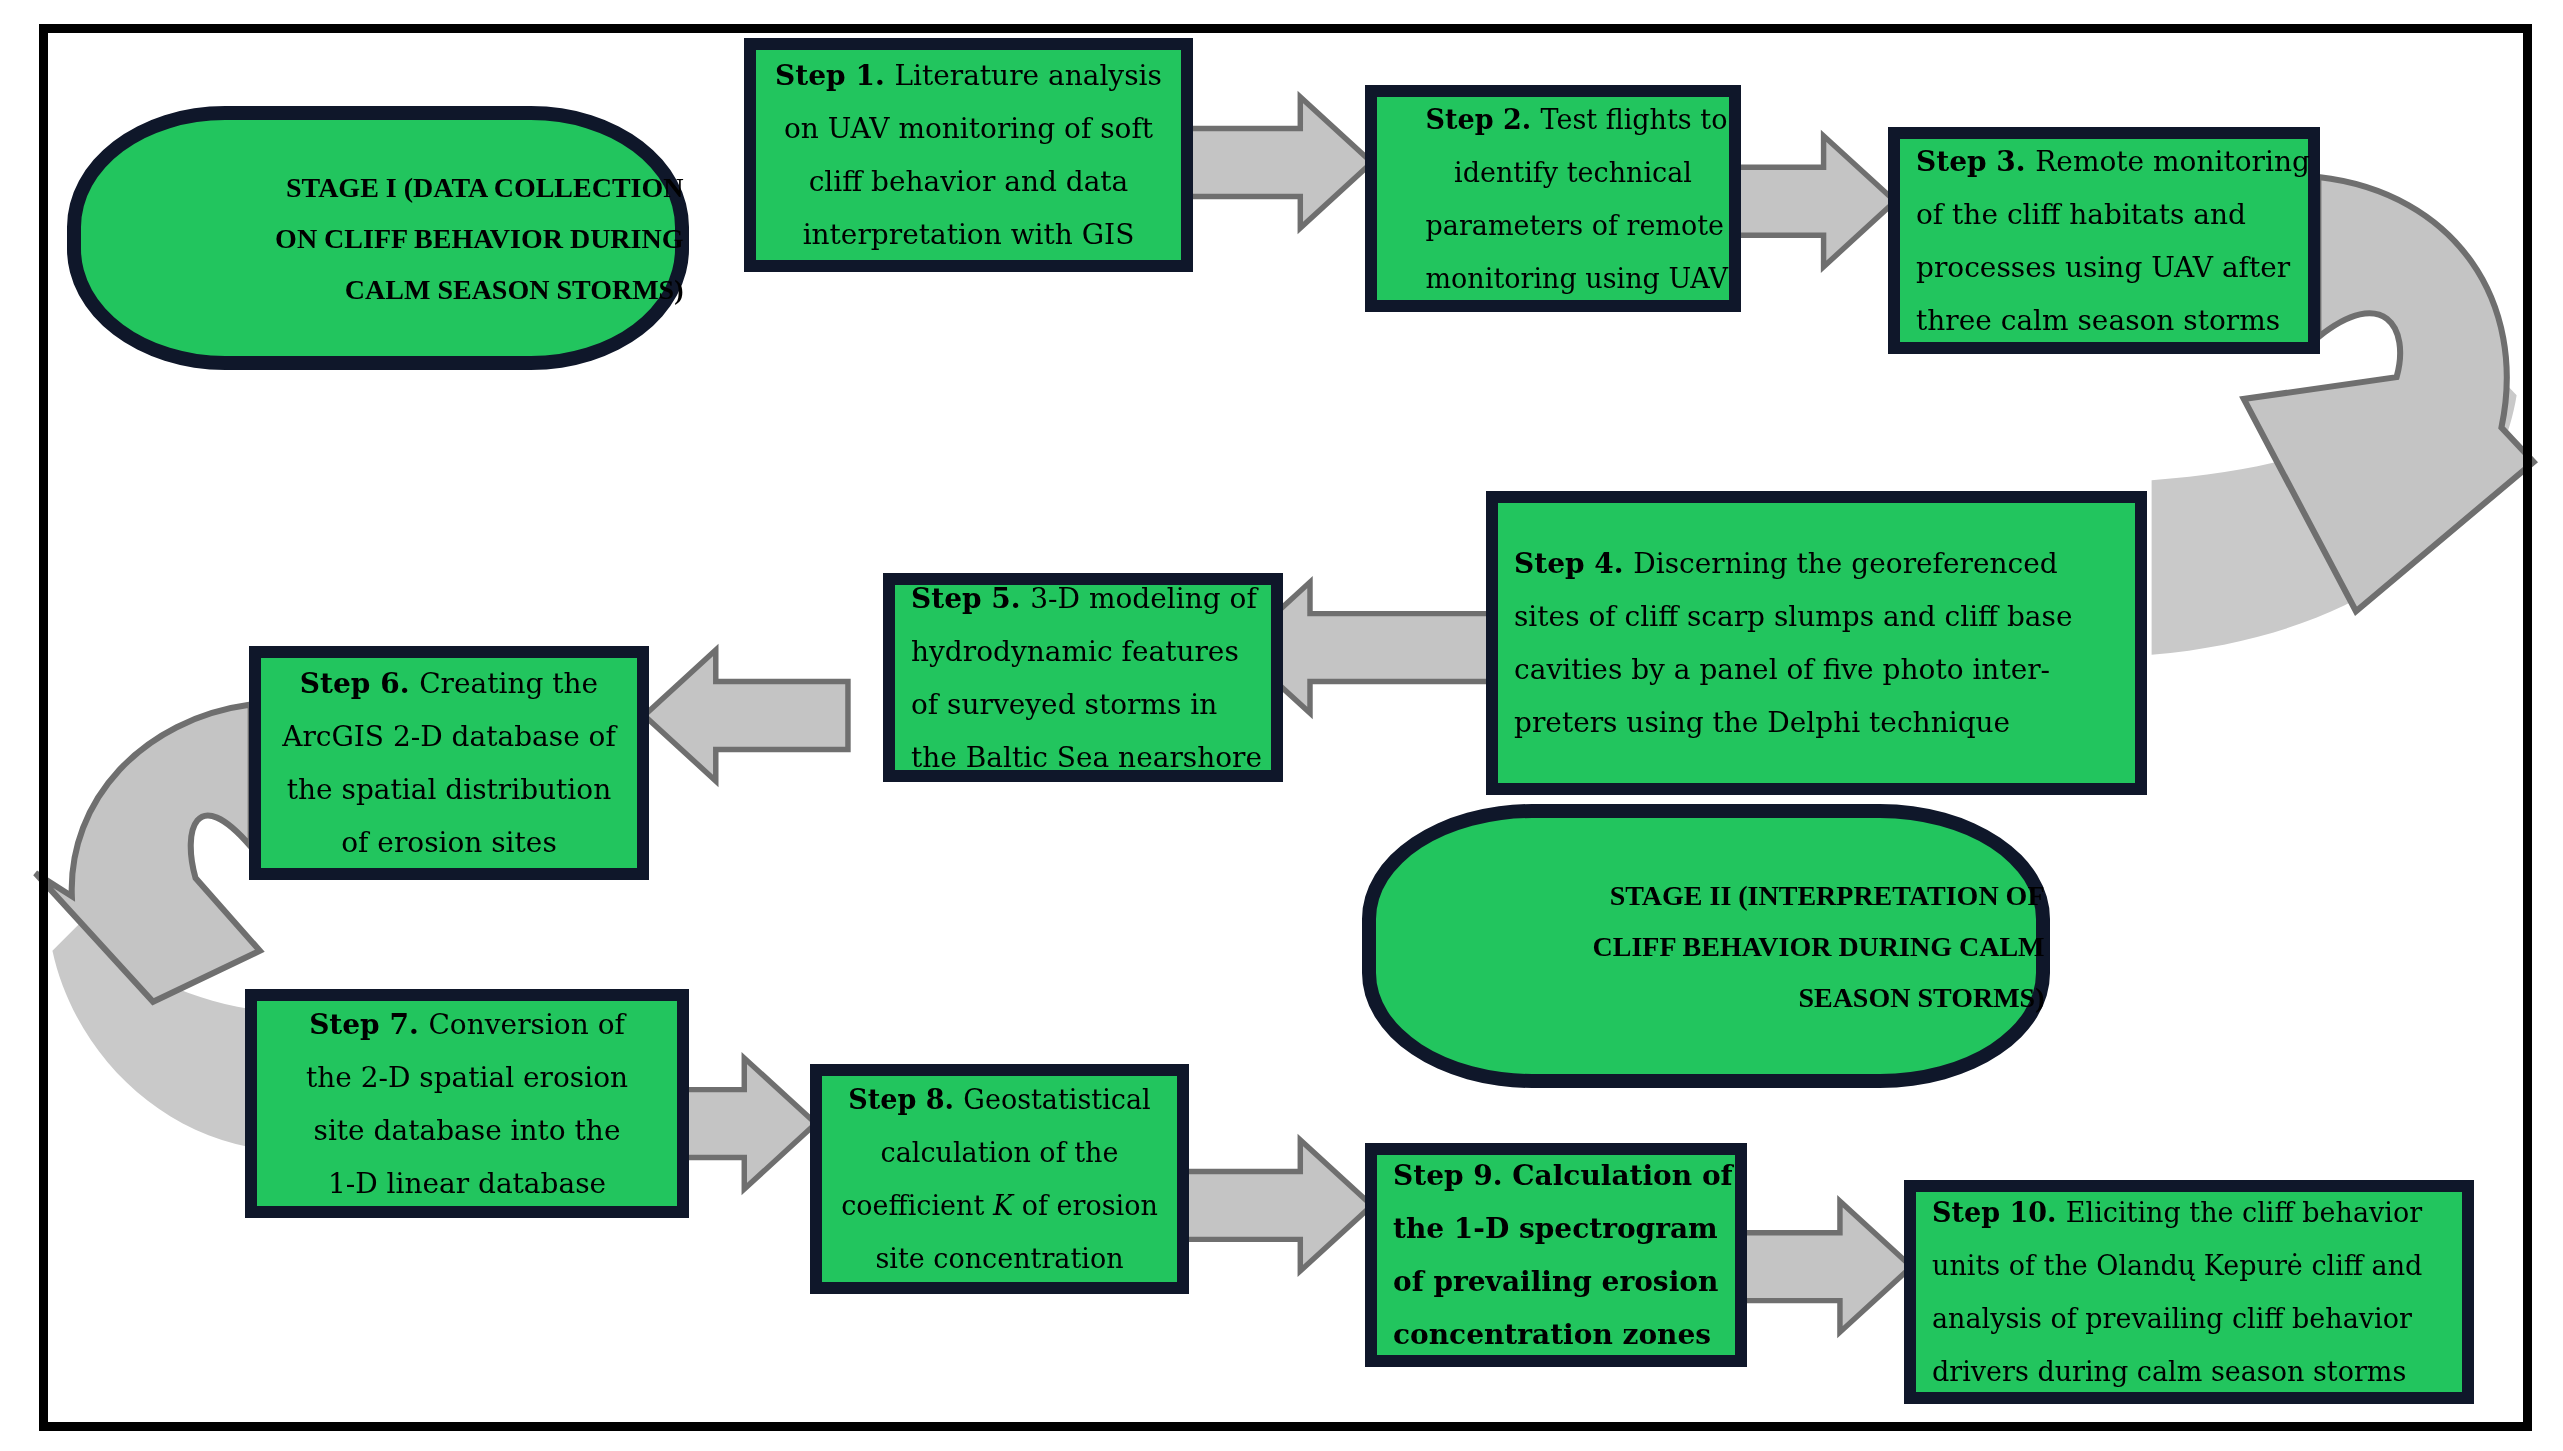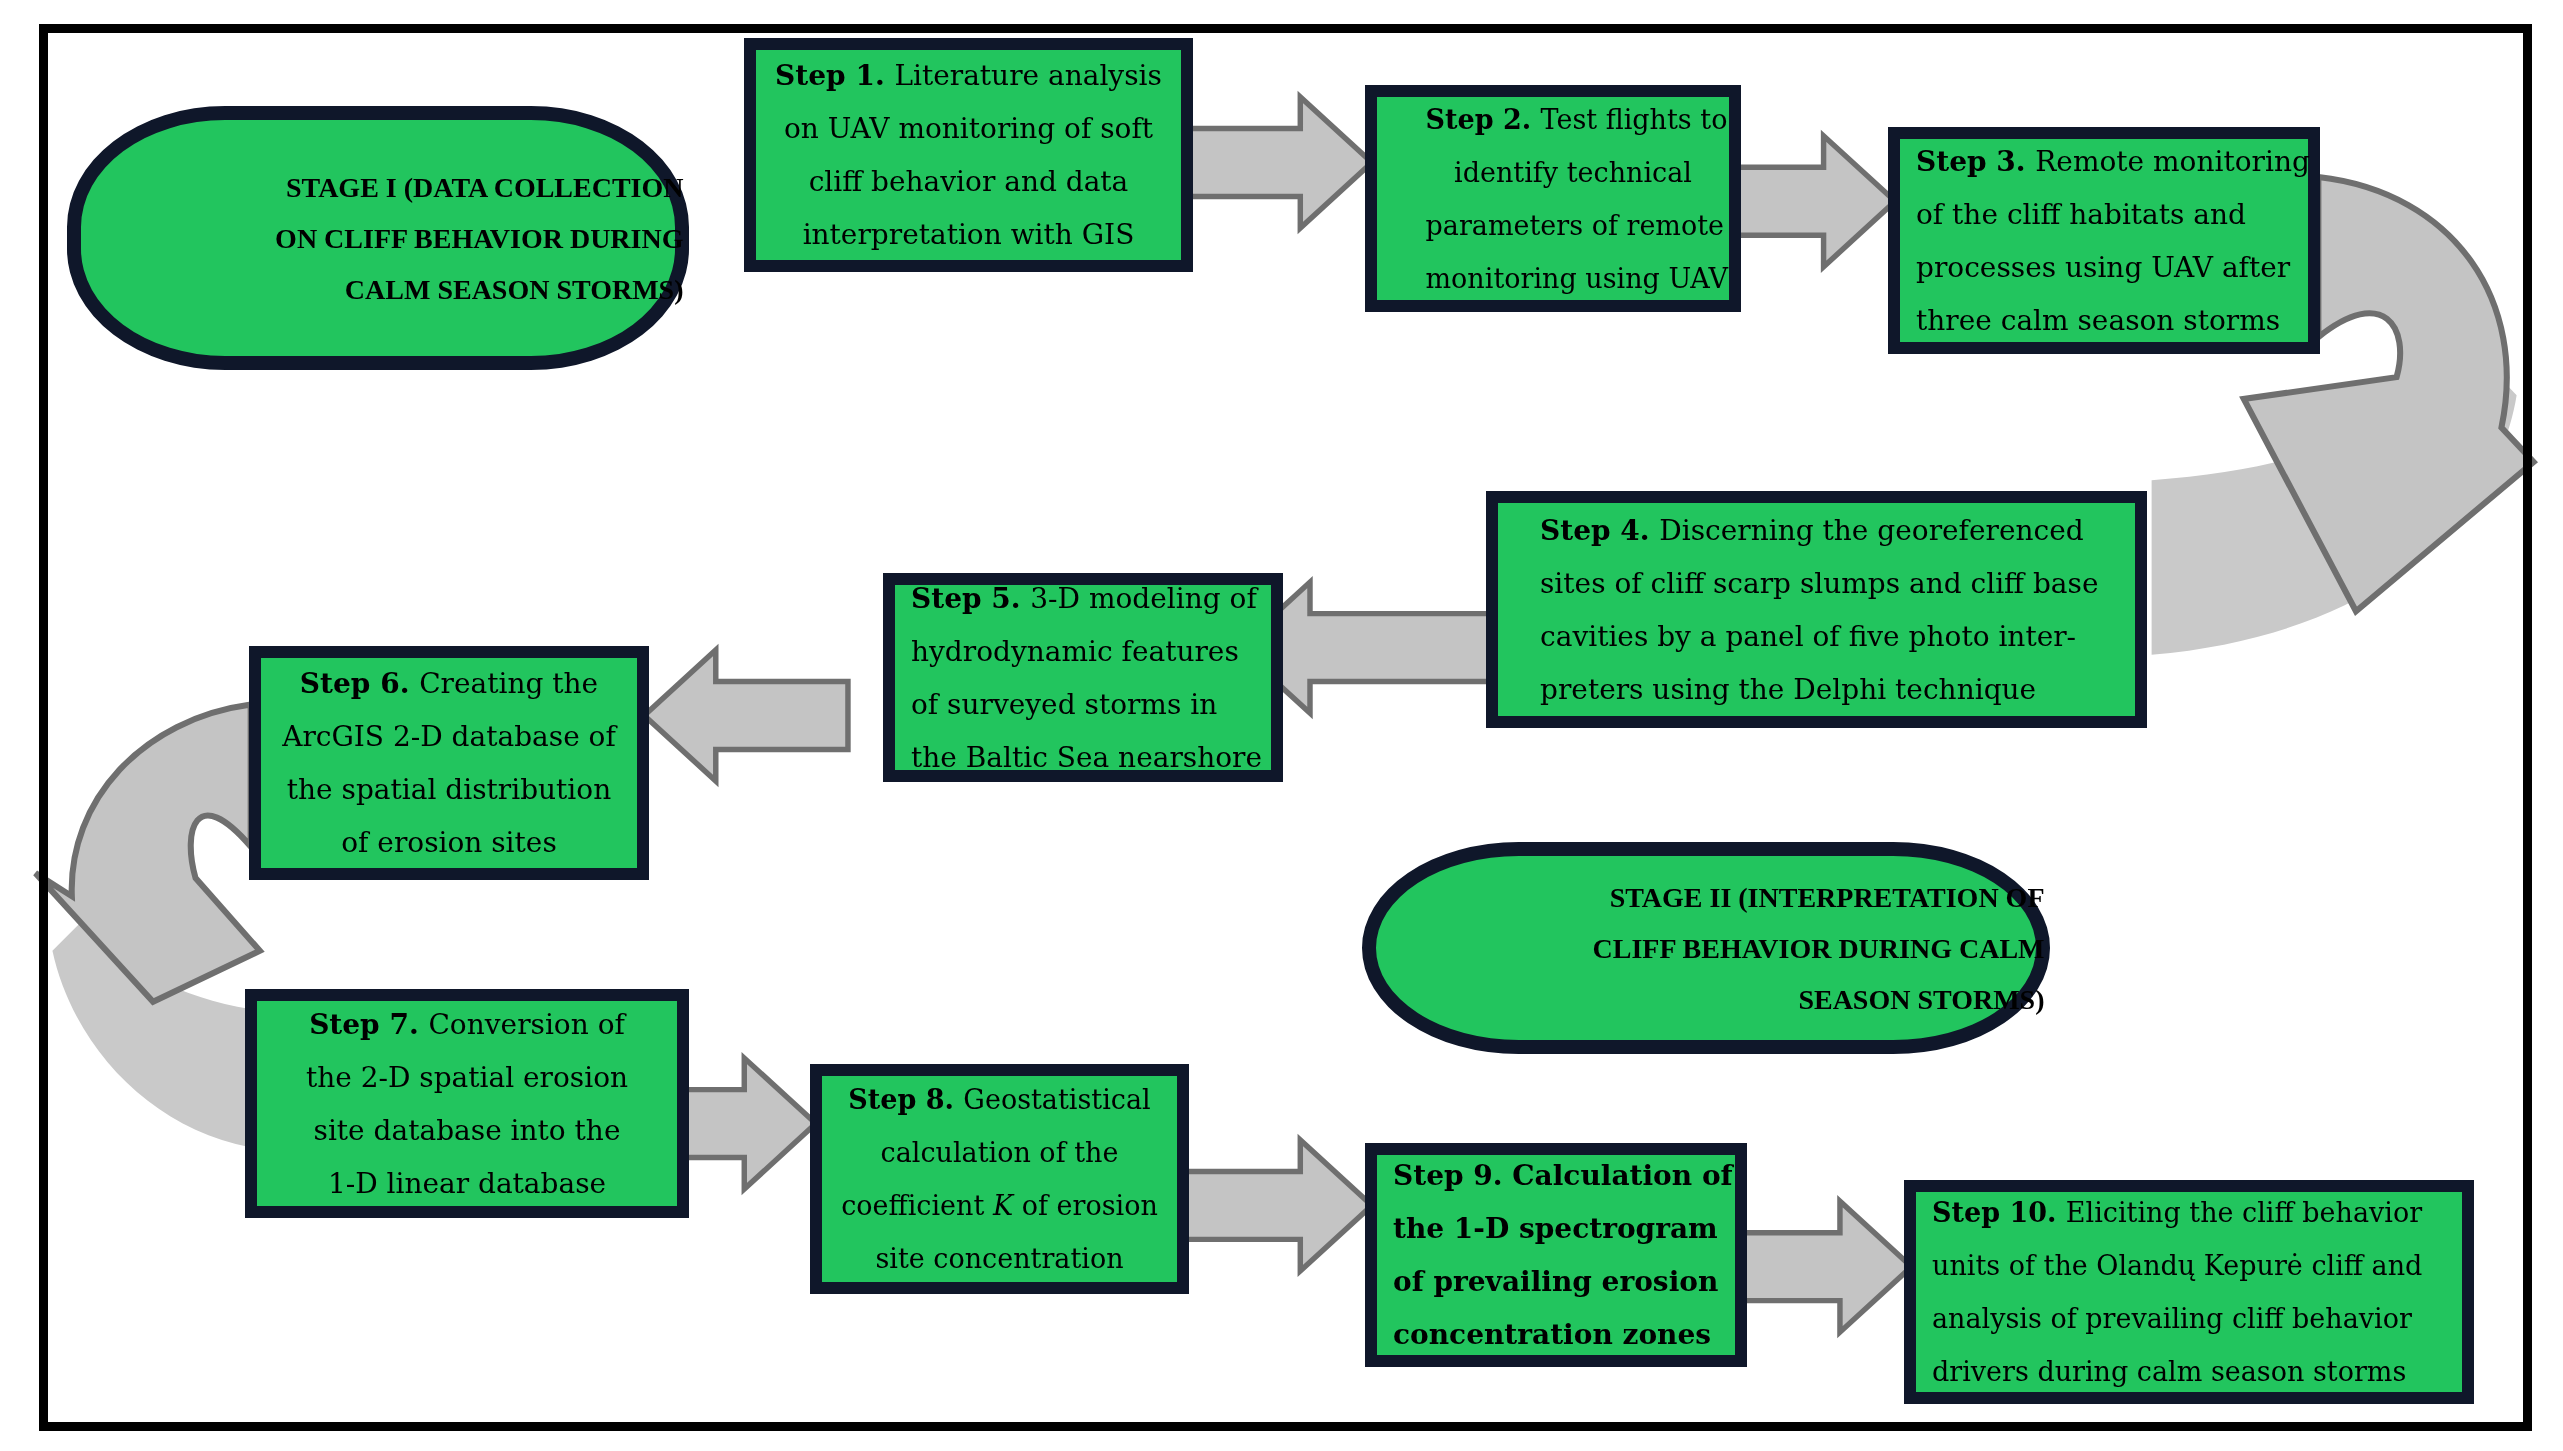--- a/index.html
+++ b/index.html
@@ -31,25 +31,25 @@
     font-family:Liberation Serif, serif;
   }
   .stage .txt{width:100%;}
   .step{font-size:28px;line-height:53px;}
   .step.narrow{font-size:27px;}
   .txt{padding:3.6px 8.5px;}
   .center .txt{text-align:center;}
   .left .txt{text-align:left;padding-left:16px;}
   .line{white-space:nowrap;}
   .stage1{left:67px;top:106px;width:622px;height:264px;border-radius:158px/121px;}
-  .stage2{left:1362px;top:842px;width:688px;height:212px;border-radius:170px/115px;}
+  .stage2{left:1362px;top:804px;width:688px;height:284px;border-radius:170px/115px;}
   .s1{left:744px;top:38px;width:449px;height:234px;}
   .s2{left:1365px;top:85px;width:376px;height:227px;padding-left:40px;}
   .s3{left:1888px;top:127px;width:432px;height:227px;}
-  .s4{left:1486px;top:491px;width:661px;height:237px;padding-left:26px;}
+  .s4{left:1486px;top:491px;width:661px;height:304px;}
   .s5{left:843px;top:573px;width:400px;height:209px;margin-left:40px;}
   .s6{left:249px;top:646px;width:400px;height:234px;}
   .s7{left:245px;top:989px;width:444px;height:229px;}
   .s8{left:810px;top:1064px;width:379px;height:230px;}
   .s9{left:1365px;top:1143px;width:382px;height:224px;font-weight:bold;}
   .s10{left:1904px;top:1180px;width:570px;height:224px;}
 </style>
 </head>
 <body>
 

